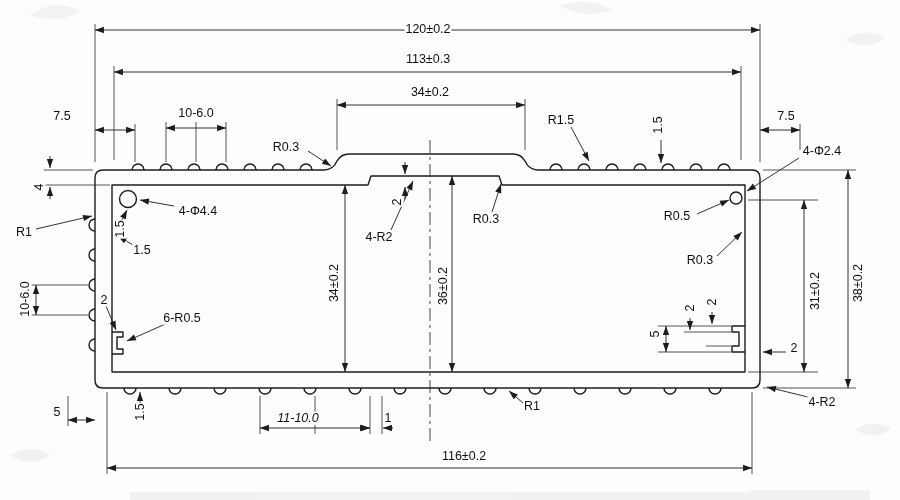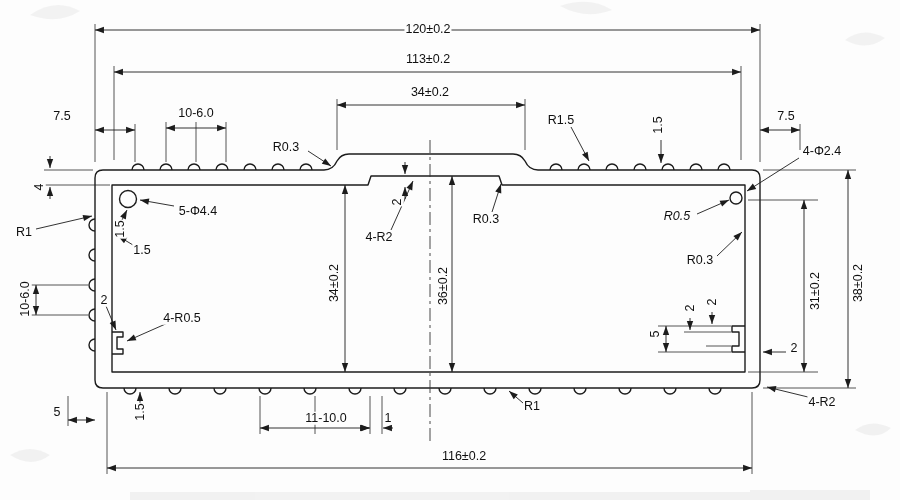--- a/index.html
+++ b/index.html
@@ -133,51 +133,51 @@
       <path class="l" d="M 492,212 L 501,184"></path>
       <path class="l" d="M 697,214 L 729,200"></path>
       <path class="l" d="M 717,256 L 742,232"></path>
       <path class="l" d="M 812,398 L 767,387"></path>
       <path class="l" d="M 523,403 L 509,391"></path>
     </g>
   </svg>
 
   <div id="labels-layer">
       <span class="dim-label" style="left: 428px; top: 17px; margin-top: 12px;">120±0.2</span>
-      <span class="dim-label" style="left: 428px; top: 59px;">113±0.2</span>
+      <span class="dim-label" style="left: 428px; top: 59px;">113±0.3</span>
       <span class="dim-label" style="left: 430px; top: 92px;">34±0.2</span>
       <span class="dim-label" style="left: 196px; top: 113px;">10-6.0</span>
       <span class="dim-label" style="left: 62px; top: 116px;">7.5</span>
       <span class="dim-label" style="left: 786px; top: 116px;">7.5</span>
       <span class="dim-label" style="left: 561px; top: 120px;">R1.5</span>
       <span class="dim-label rot" style="left: 658px; top: 125px;">1.5</span>
       <span class="dim-label" style="left: 286px; top: 147px;">R0.3</span>
       <span class="dim-label" style="left: 822px; top: 151px; text-align: right;">4-Φ2.4</span>
-      <span class="dim-label" style="left: 198px; top: 211px;">5-Φ4.4</span>
+      <span class="dim-label" style="left: 198px; top: 211px;">4-Φ4.4</span>
       <span class="dim-label rot" style="left: 39px; top: 187px;">4</span>
       <span class="dim-label" style="left: 24px; top: 232px;">R1</span>
       <span class="dim-label rot" style="left: 120px; top: 229px;">1.5</span>
       <span class="dim-label" style="left: 142px; top: 250px;">1.5</span>
       <span class="dim-label rot" style="left: 25px; top: 299px;">10-6.0</span>
       <span class="dim-label" style="left: 104px; top: 300px;">2</span>
-      <span class="dim-label" style="left: 182px; top: 318px;">4-R0.5</span>
+      <span class="dim-label" style="left: 182px; top: 318px;">6-R0.5</span>
       <span class="dim-label rot" style="left: 334px; top: 283px;">34±0.2</span>
       <span class="dim-label rot" style="left: 397px; top: 202px;">2</span>
       <span class="dim-label" style="left: 379px; top: 237px;">4-R2</span>
       <span class="dim-label rot" style="left: 443px; top: 286px;">36±0.2</span>
       <span class="dim-label" style="left: 486px; top: 219px;">R0.3</span>
-      <span class="dim-label" style="left: 677px; top: 216px; font-style: italic;">R0.5</span>
+      <span class="dim-label" style="left: 677px; top: 216px;">R0.5</span>
       <span class="dim-label" style="left: 700px; top: 260px;">R0.3</span>
       <span class="dim-label rot" style="left: 815px; top: 291px;">31±0.2</span>
       <span class="dim-label rot" style="left: 858px; top: 283px;">38±0.2</span>
       <span class="dim-label rot" style="left: 655px; top: 334px;">5</span>
       <span class="dim-label rot" style="left: 690px; top: 308px;">2</span>
       <span class="dim-label rot" style="left: 712px; top: 302px;">2</span>
       <span class="dim-label" style="left: 794px; top: 348px;">2</span>
       <span class="dim-label" style="left: 822px; top: 402px;">4-R2</span>
       <span class="dim-label" style="left: 532px; top: 406px;">R1</span>
-      <span class="dim-label" style="left: 326px; top: 418px;">11-10.0</span>
+      <span class="dim-label" style="left: 298px; top: 418px; font-style: italic;">11-10.0</span>
       <span class="dim-label" style="left: 388px; top: 418px;">1</span>
       <span class="dim-label rot" style="left: 140px; top: 412px;">1.5</span>
       <span class="dim-label" style="left: 57px; top: 412px;">5</span>
       <span class="dim-label" style="left: 428px; top: 456px; margin-left: 36px;">116±0.2</span>
     </div>
 </div>
 
 </body></html>

